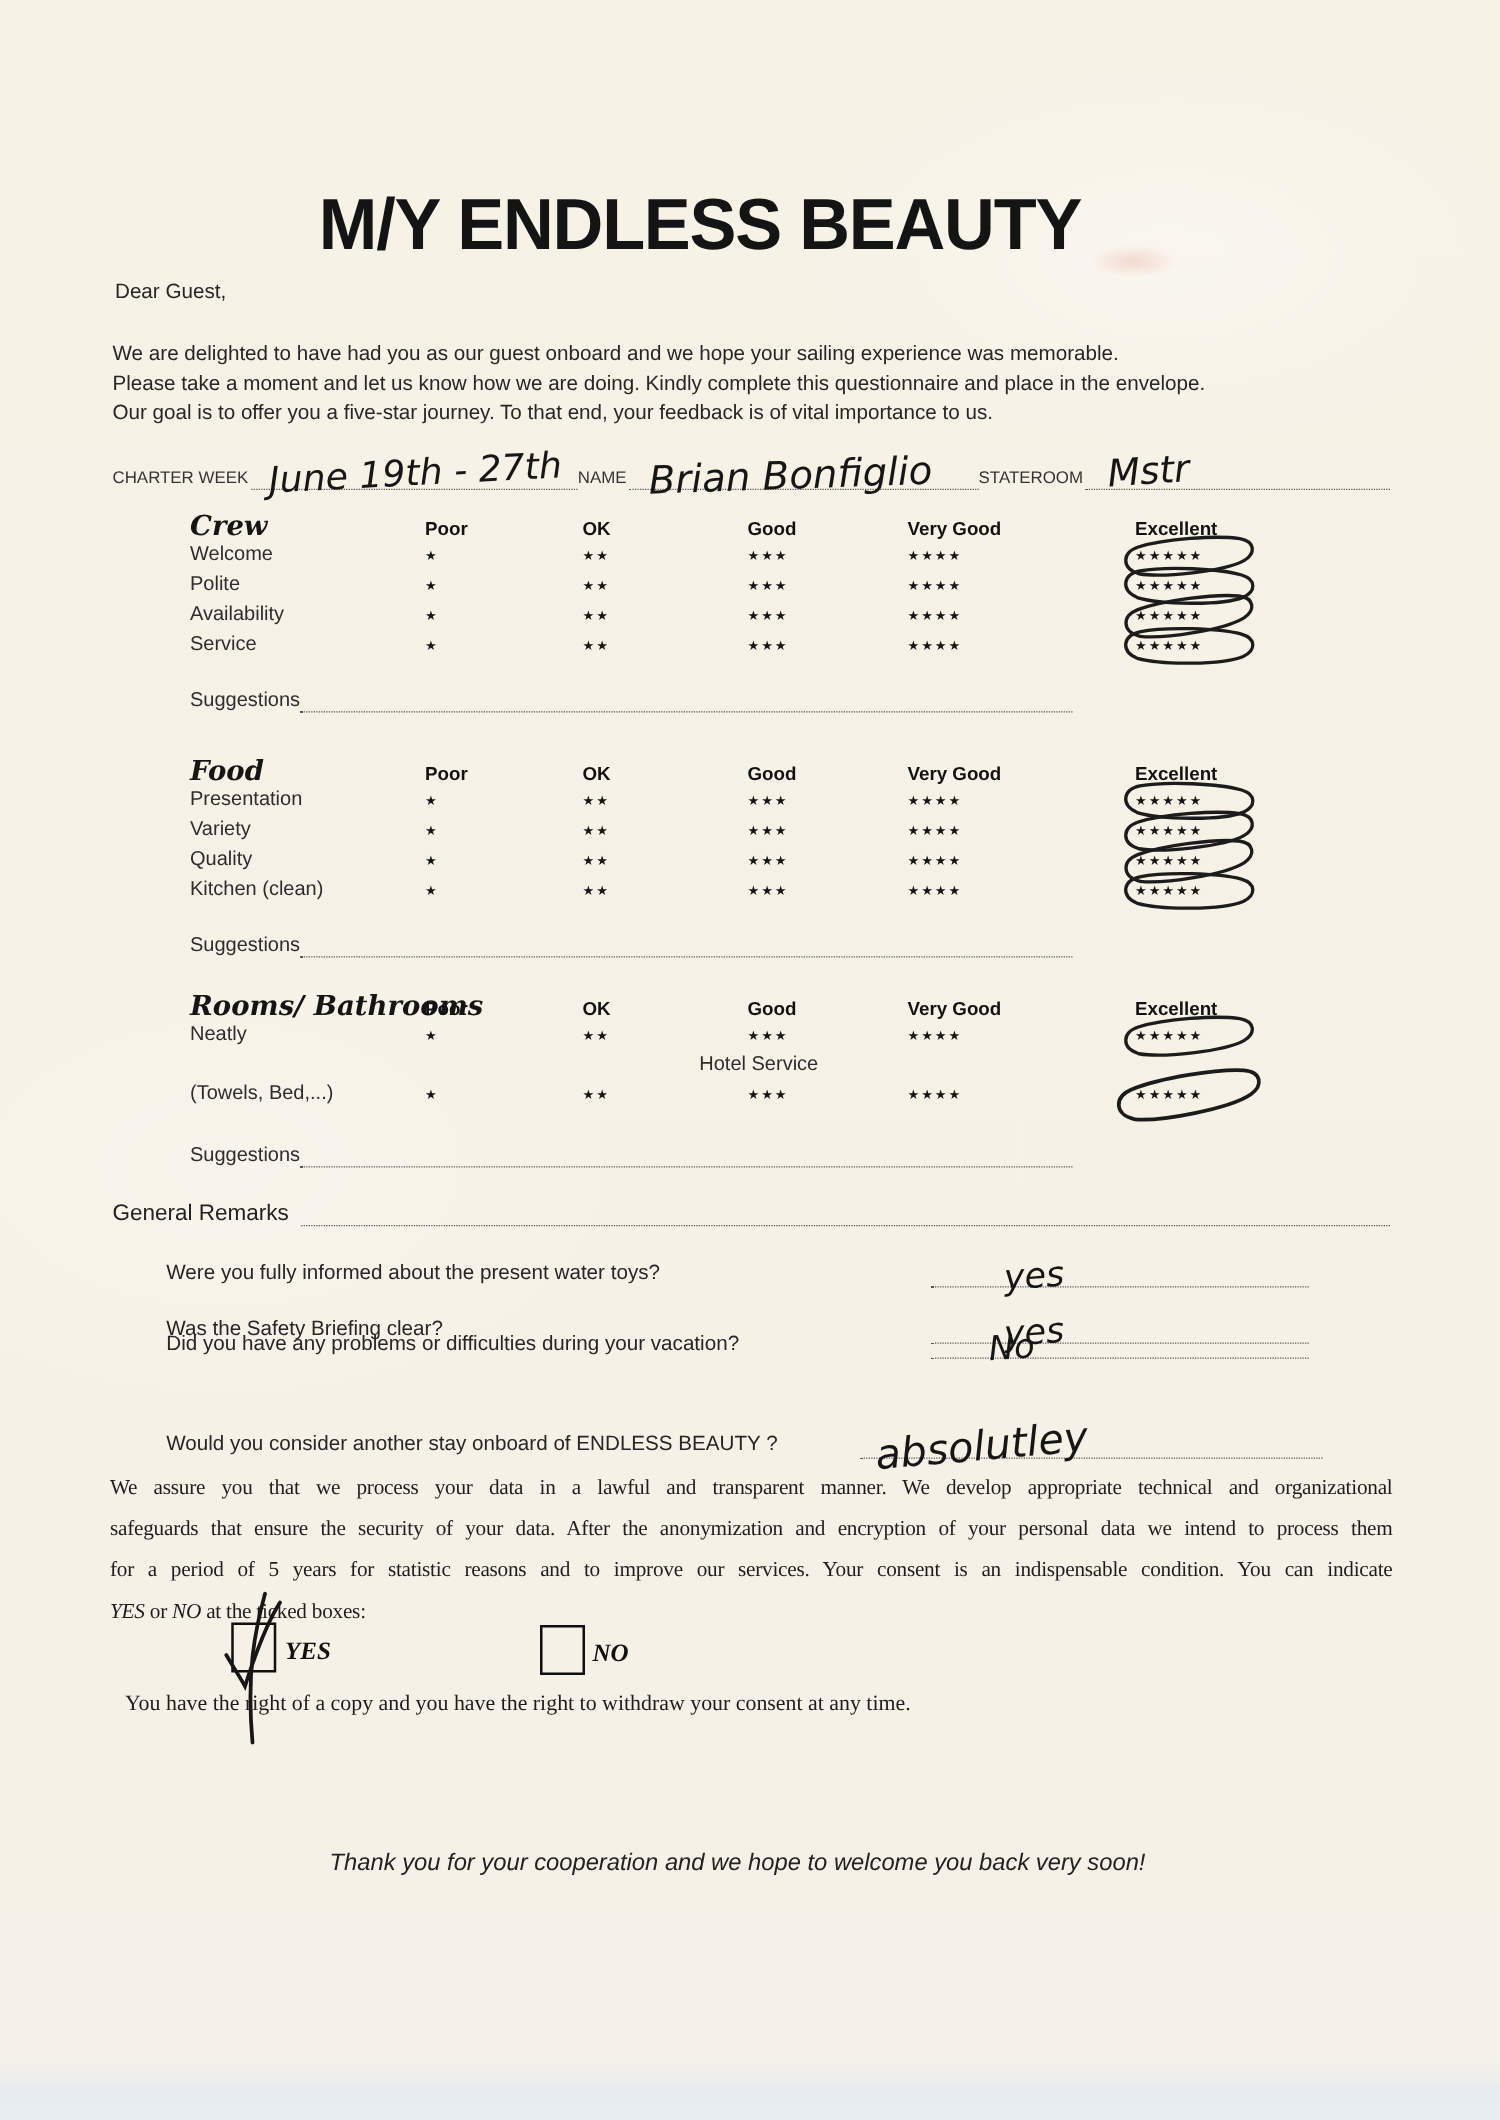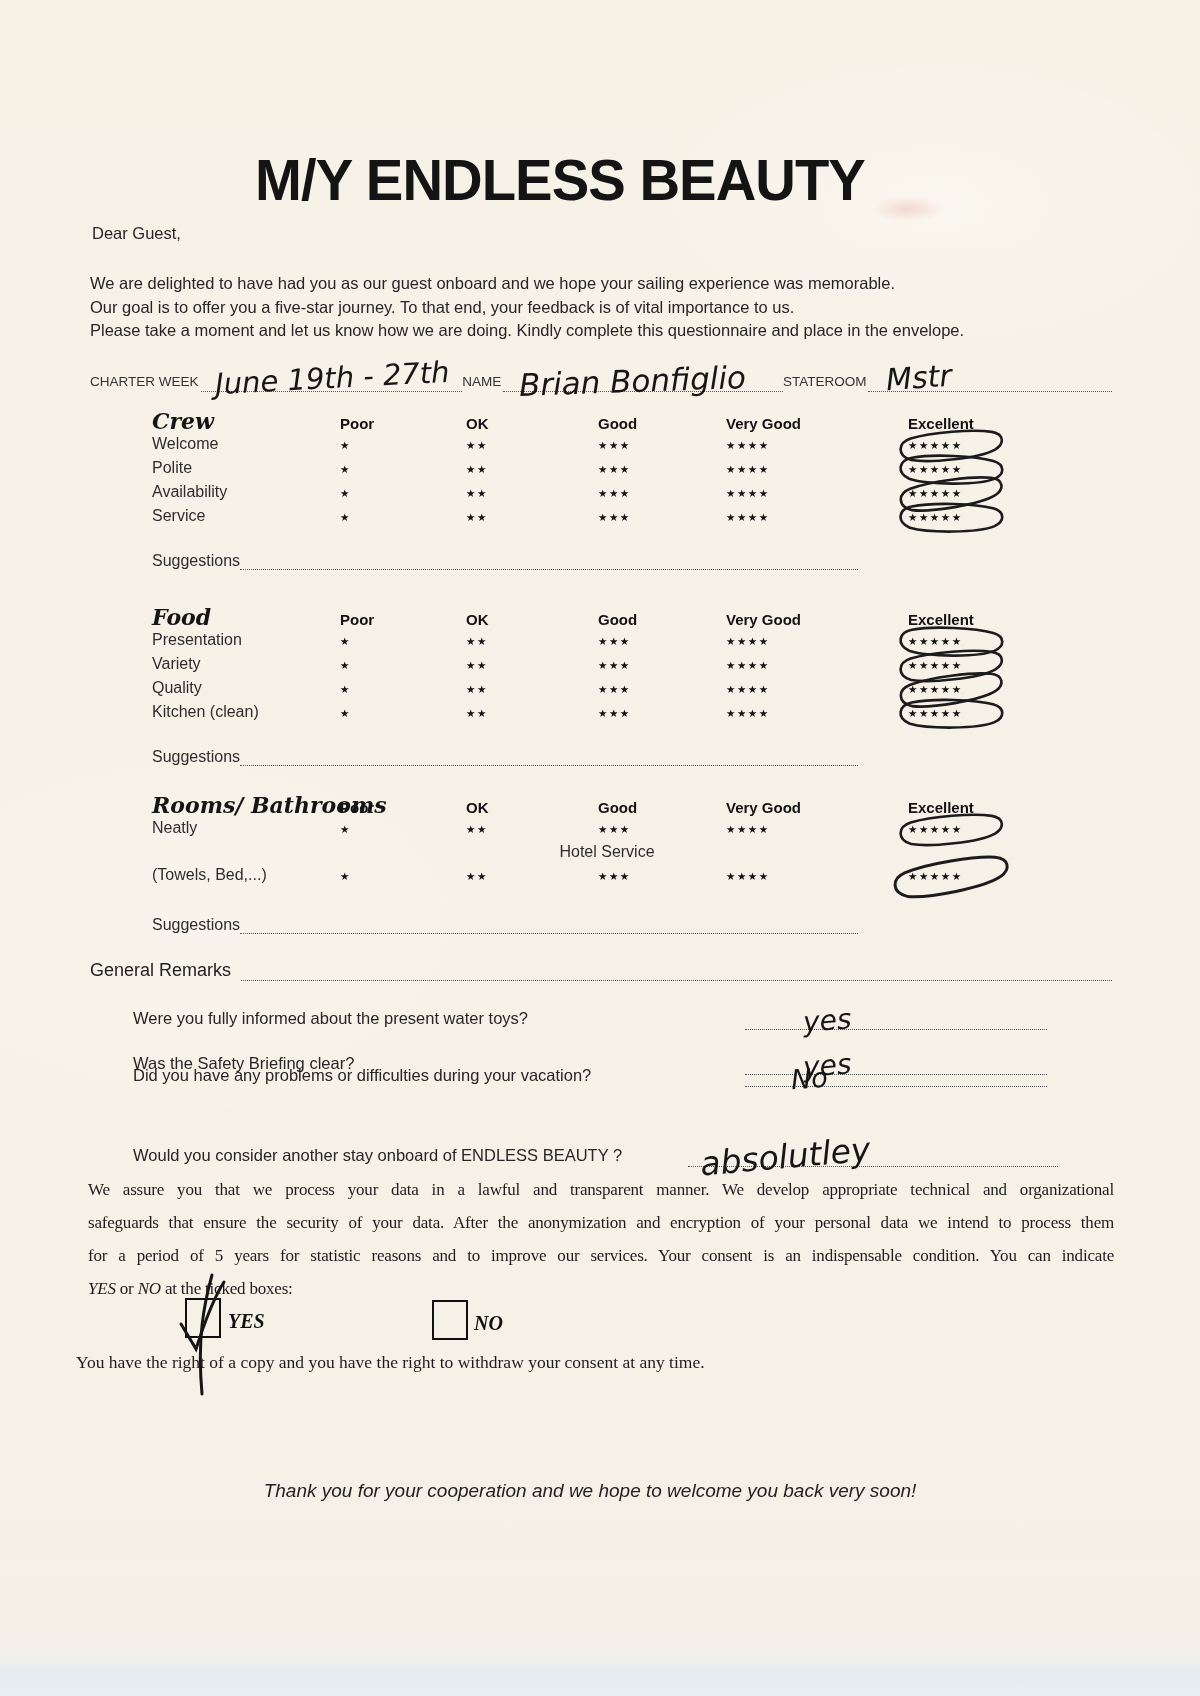--- a/index.html
+++ b/index.html
@@ -64,21 +64,21 @@
     color:#1d1d1d;letter-spacing:-.2px;text-align:justify;text-align-last:justify;}
   .cline.last{text-align:left;text-align-last:auto;}
   .it{font-style:italic;}
   .cbox{position:absolute;width:32px;height:36px;border:2.5px solid #0f0f0f;background:transparent;}
   .cbox-yes{top:1298px;left:185px;}
   .cbox-no{top:1300px;left:432px;}
   .cblabel{position:absolute;font-family:"Liberation Serif",serif;font-weight:bold;font-style:italic;font-size:20px;color:#111;}
   .cblabel-yes{top:1310px;left:228px;}
   .cblabel-no{top:1312px;left:474px;}
   .tick{position:absolute;top:1272px;left:166px;width:76px;height:128px;fill:none;stroke:#161616;stroke-width:3px;stroke-linecap:round;}
-  .rights{top:1352px;left:76px;font-family:"Liberation Serif",serif;font-size:17.5px;color:#1d1d1d;}
+  .rights{top:1352px;left:100px;font-family:"Liberation Serif",serif;font-size:17.5px;color:#1d1d1d;}
   
   .thanks{top:1480px;left:0;width:1140px;text-align:center;font-style:italic;font-size:19px;color:#222;padding-left:20px;}
   .smudge{top:196px;left:872px;width:70px;height:26px;border-radius:50%;
     background:radial-gradient(closest-side,rgba(226,148,136,.30),rgba(226,148,136,0));}
   .scan-strip{left:0;right:0;bottom:0;height:42px;
     background:linear-gradient(180deg,rgba(224,231,238,0) 0%,#e6ebf1 45%,#e9eef3 100%);}
 </style>
 </head>
 <body>
 
@@ -91,22 +91,22 @@
 <div class="page">
 
   <div class="abs smudge"></div>
 
   <div class="abs title">M/Y ENDLESS BEAUTY</div>
 
   <div class="abs salutation">Dear Guest,</div>
 
   <div class="abs intro">
     <div>We are delighted to have had you as our guest onboard and we hope your sailing experience was memorable.</div>
+    <div>Please take a moment and let us know how we are doing. Kindly complete this questionnaire and place in the envelope.</div>
     <div>Our goal is to offer you a five-star journey. To that end, your feedback is of vital importance to us.</div>
-    <div>Please take a moment and let us know how we are doing. Kindly complete this questionnaire and place in the envelope.</div>
   </div>
 
   <div class="abs idline">
     <span class="idlabel">CHARTER WEEK</span>
     <span class="idfill f1">
       <span class="hw hw-charter">June 19th - 27th</span>
     </span>
     <span class="idlabel">NAME</span>
     <span class="idfill f2">
       <span class="hw hw-name">Brian Bonfiglio</span>

